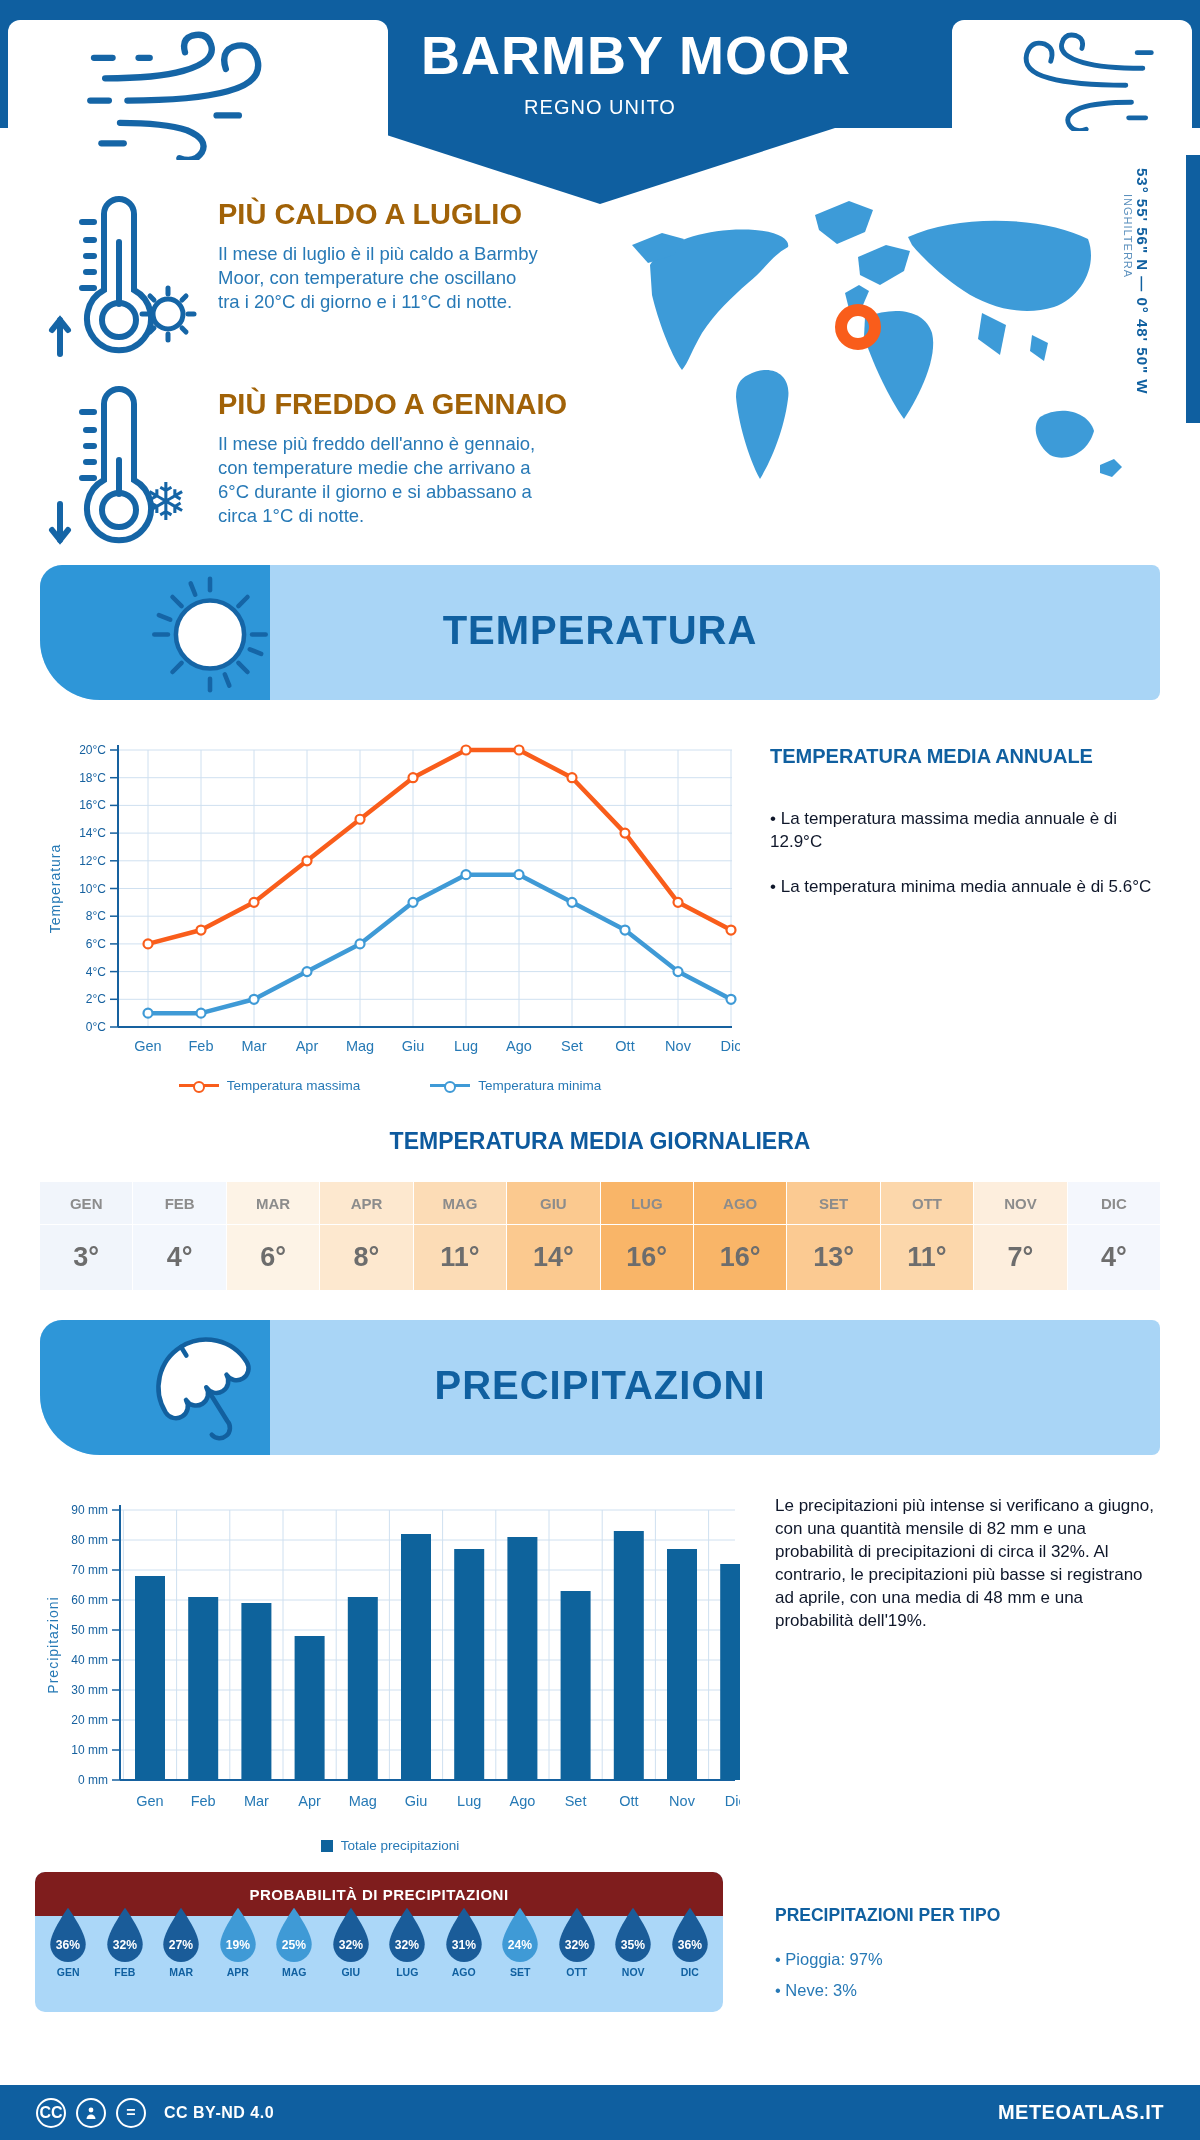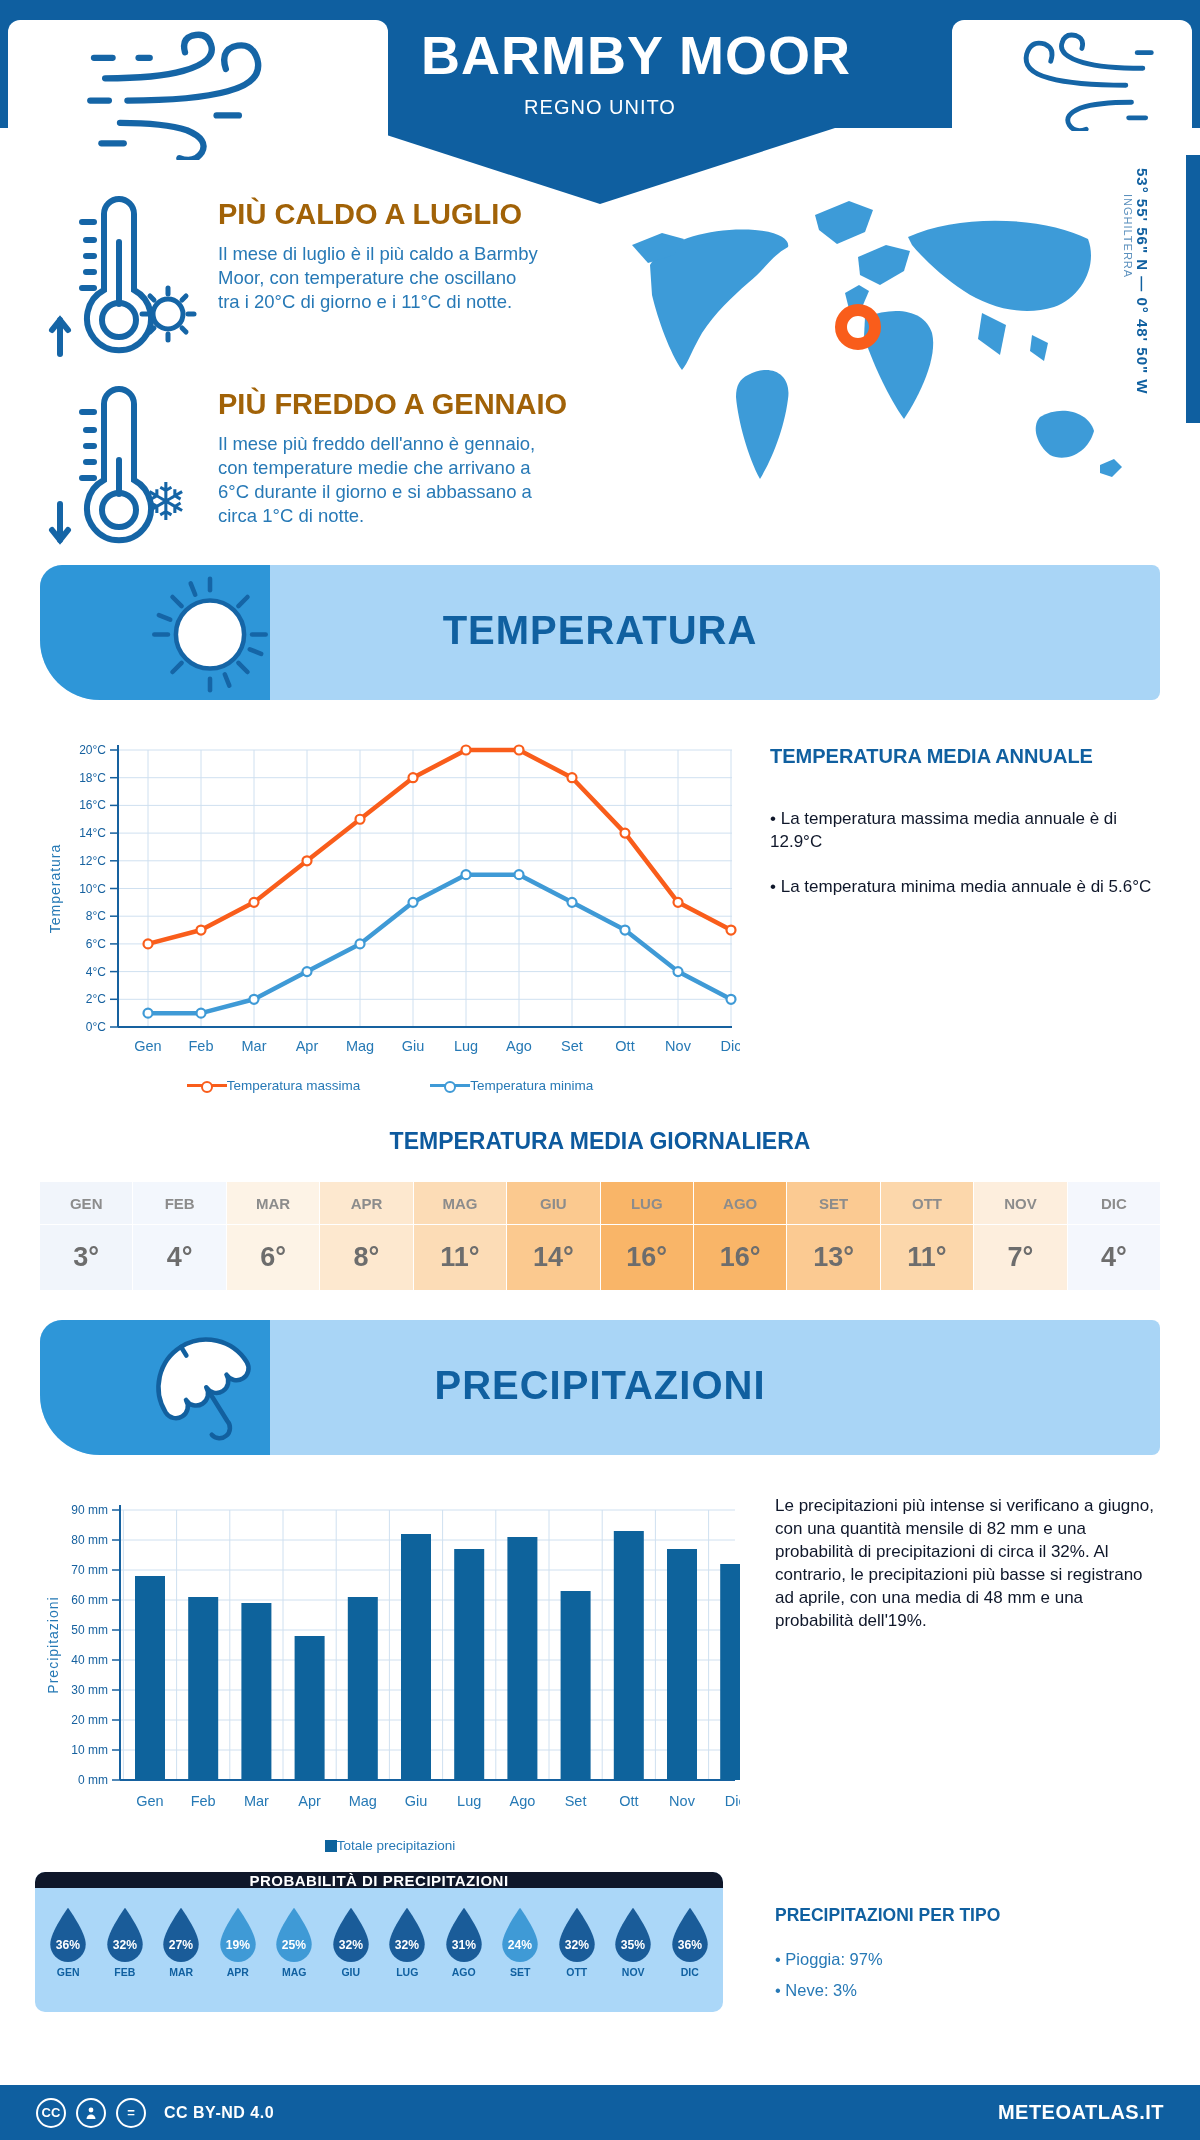--- a/index.html
+++ b/index.html
@@ -28,55 +28,55 @@
   .edge-bar{left:1186px;top:155px;width:14px;height:268px;background:#0f5fa0;}
   
   .banner{left:40px;width:1120px;height:135px;background:#a9d5f6;border-radius:22px 8px 8px 60px;}
   .banner-dark{left:40px;width:230px;height:135px;background:#2e96d8;border-radius:22px 0 0 60px;}
   .banner-title{left:40px;width:1120px;text-align:center;color:#1060a0;font-size:40px;font-weight:bold;letter-spacing:1px;}
   .banner-icon{left:120px;width:180px;height:125px;}
   
   .chart-box{left:40px;width:700px;}
   .legend-row{left:40px;width:700px;display:flex;justify-content:center;gap:70px;
     color:#2779b6;font-size:13.5px;align-items:center;}
-  .legend-item{display:flex;align-items:center;}
+  .legend-item{display:flex;align-items:center;gap:8px;}
   .legend-line{width:40px;height:0;border-top:3px solid;position:relative;}
   .legend-line .dot{position:absolute;left:14px;top:-6px;width:8px;height:8px;border-radius:50%;
     background:#fff;border:2px solid;}
   .legend-sq{width:12px;height:12px;background:#0e639c;display:inline-block;}
   
   .side-title{color:#1060a0;font-size:20px;font-weight:bold;}
   .side-text{color:#0f172a;font-size:17px;line-height:1.35;}
   .bullet{margin-bottom:22px;}
   
   .daily-title{left:0;top:1128px;width:1200px;text-align:center;color:#0d5a9e;font-size:23px;font-weight:bold;}
   .daily-table{left:40px;top:1182px;width:1120px;height:108px;display:flex;}
   .daily-col{flex:1;display:flex;flex-direction:column;border-right:1px solid #ffffff;}
   .daily-col:last-child{border-right:none;}
   .daily-m{height:42px;display:flex;align-items:center;justify-content:center;
     font-size:15px;font-weight:bold;color:#8c8c8c;border-bottom:1px solid #ffffff;}
   .daily-v{flex:1;display:flex;align-items:center;justify-content:center;
     font-size:27px;font-weight:bold;color:#6d6d6d;}
   
   .prob-panel{left:35px;top:1872px;width:688px;height:140px;background:#abd7f8;border-radius:10px;}
-  .prob-head{left:35px;top:1872px;width:688px;height:16px;background:#0f172a;border-radius:10px 10px 0 0;
+  .prob-head{left:35px;top:1872px;width:688px;height:44px;background:#7f1d1d;border-radius:10px 10px 0 0;
     color:#ffffff;font-size:15px;font-weight:bold;display:flex;align-items:center;justify-content:center;letter-spacing:.5px;}
   .drops-row{left:40px;top:1906px;width:678px;display:flex;}
   .drop-cell{flex:1;display:flex;flex-direction:column;align-items:center;}
   .drop-cell svg{display:block;}
   .drop-month{margin-top:4px;font-size:10.5px;font-weight:bold;color:#1060a0;}
   
   .types-title{color:#1060a0;font-size:17.5px;font-weight:bold;}
   .types-item{color:#2779b6;font-size:16.5px;margin-top:12px;}
   
   .footer{left:0;top:2085px;width:1200px;height:55px;background:#0f5fa0;display:flex;
     align-items:center;justify-content:space-between;padding:0 36px;box-sizing:border-box;}
   .footer-left{display:flex;align-items:center;gap:10px;color:#ffffff;}
   .fic{width:26px;height:26px;border:2px solid #ffffff;border-radius:50%;display:flex;
-    align-items:center;justify-content:center;font-size:13px;font-weight:bold;color:#ffffff;}
+    align-items:center;justify-content:center;font-size:16px;font-weight:bold;color:#ffffff;}
   .footer-license{font-size:16px;font-weight:bold;margin-left:8px;letter-spacing:.5px;}
   .footer-site{color:#ffffff;font-size:20px;font-weight:bold;letter-spacing:.5px;}
 </style>
 </head>
 <body>
 
 <div class="abs header-band"></div>
 <div class="abs header-chevron"></div>
 
 <div class="abs corner-box corner-left">

